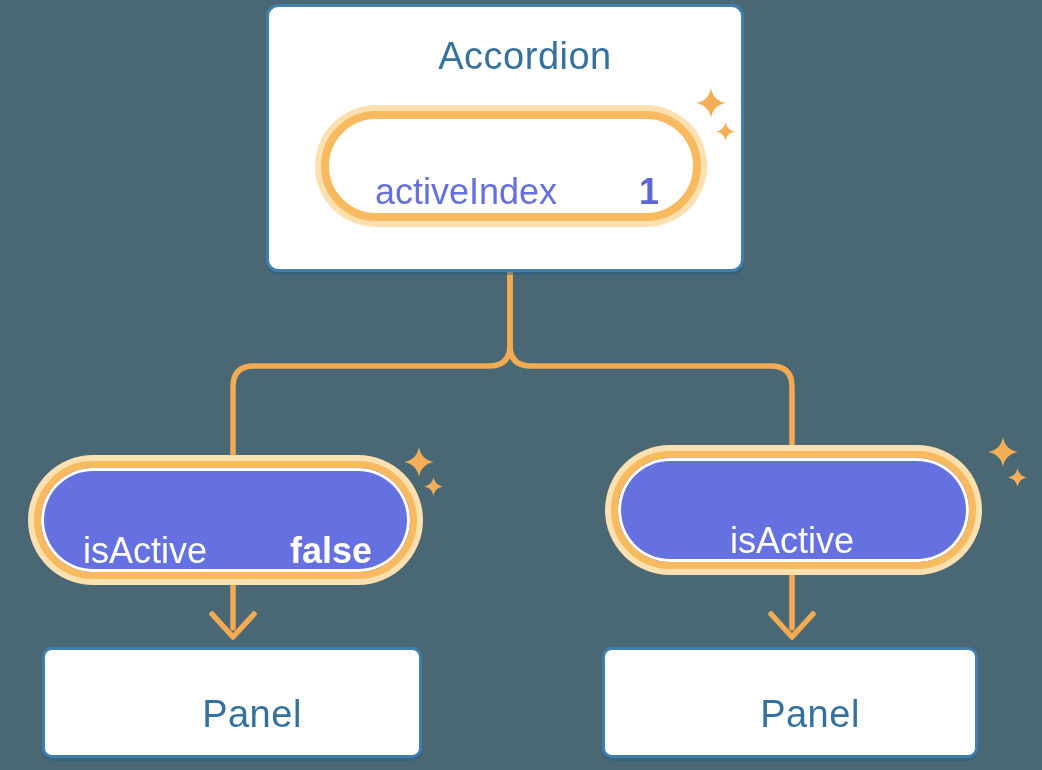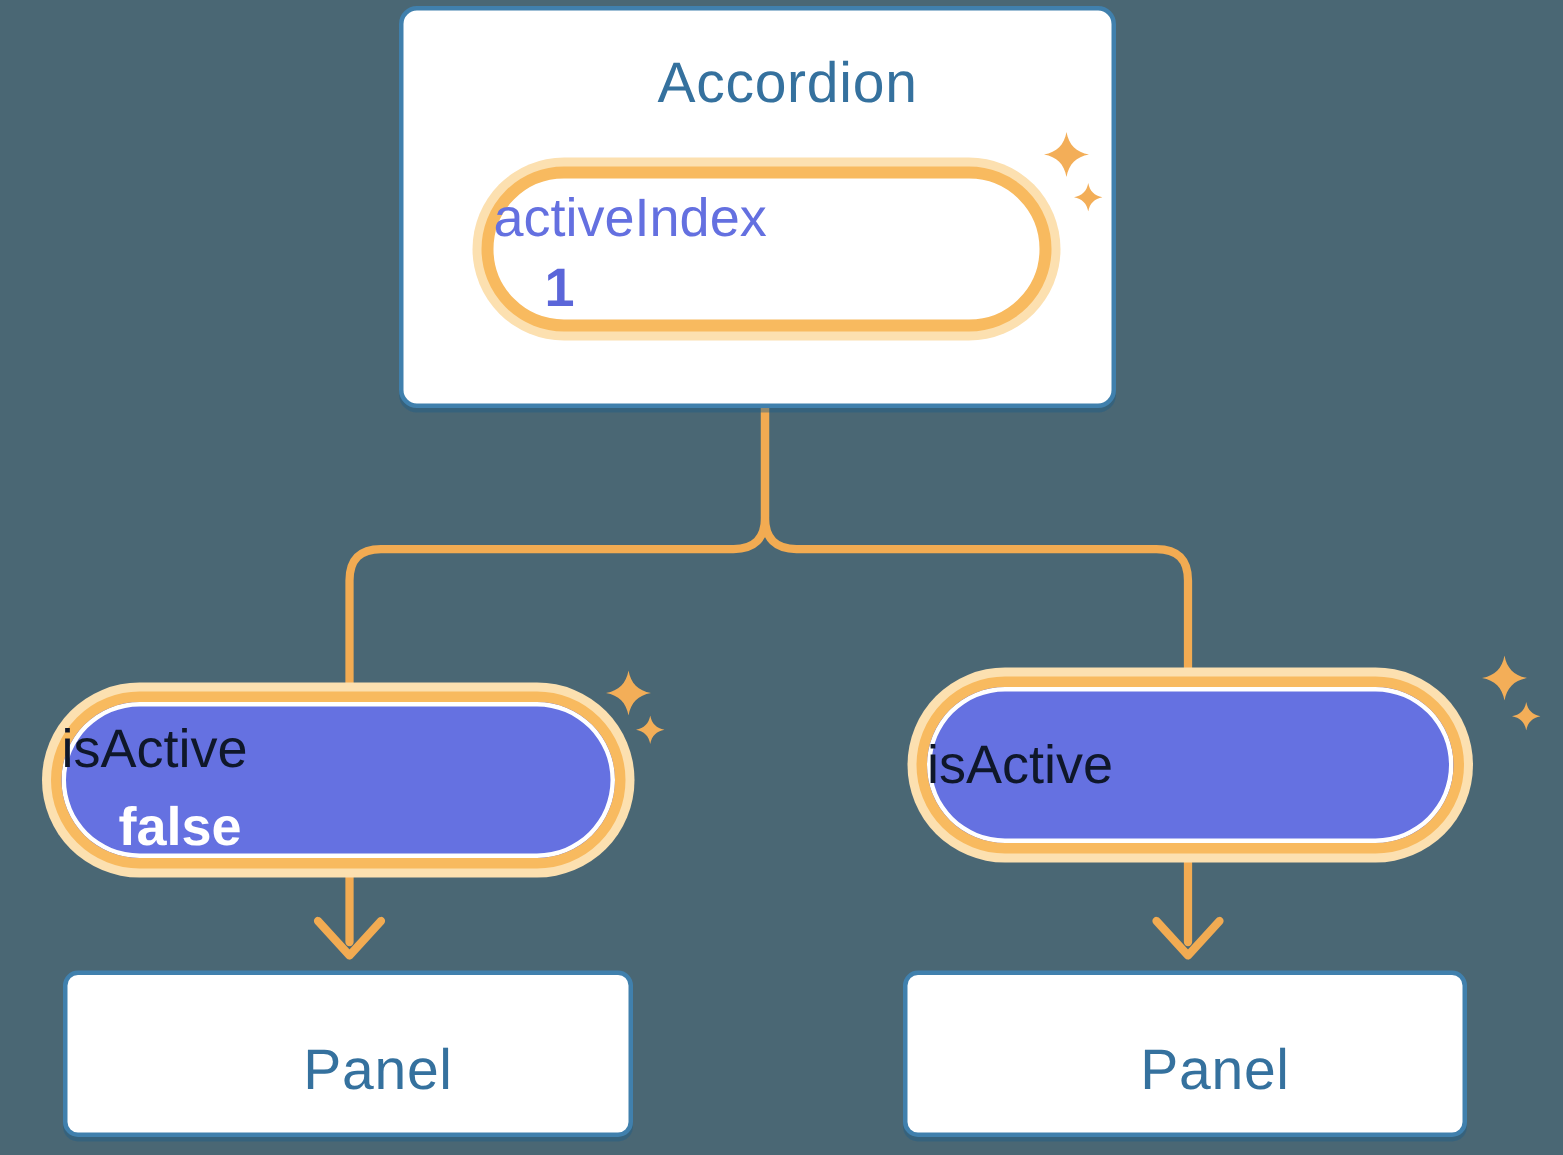--- a/index.html
+++ b/index.html
@@ -40,23 +40,22 @@
     margin-top: 24px;
   }
   #accordion-title { margin-top: 28px; }
 
   
   .pill {
     position: absolute;
     box-sizing: border-box;
     border-radius: 70px;
     display: flex;
-    align-items: flex-start;
+    align-items: flex-end;
     z-index: 2;
-    flex-direction: column;
   }
   .state-pill {
     left: 52px; top: 104px;
     width: 380px; height: 110px;
     background: #FFFFFF;
     border: 8px solid #F8BA5F;
     box-shadow: 0 0 0 6px #FCE0B0;
   }
   .state-pill .pill-label {
     flex: 1; display: flex; align-items: center; justify-content: center;
@@ -70,21 +69,21 @@
 
   .prop-pill {
     background: #6571E1;
     border: 7px solid #F8BA5F;
     box-shadow: 0 0 0 6px #FCE0B0, inset 0 0 0 3px #FFFFFF;
   }
   #prop-pill-left  { left: 34px;  top: 461px; width: 383px; height: 118px; }
   #prop-pill-right { left: 611px; top: 451px; width: 365px; height: 118px; }
   .prop-pill .pill-label {
     flex: 1; display: flex; align-items: center; justify-content: center;
-    color: #0f172a; font-size: 36px;
+    color: #ffffff; font-size: 36px;
   }
   .prop-pill .pill-divider { width: 3px; background: #FFFFFF; }
   .prop-pill .pill-value {
     display: flex; align-items: center; justify-content: center;
     color: #FFFFFF; font-size: 36px; font-weight: bold;
   }
   #prop-pill-left  .pill-value { width: 158px; }
   #prop-pill-right .pill-value { width: 136px; }
 
   

